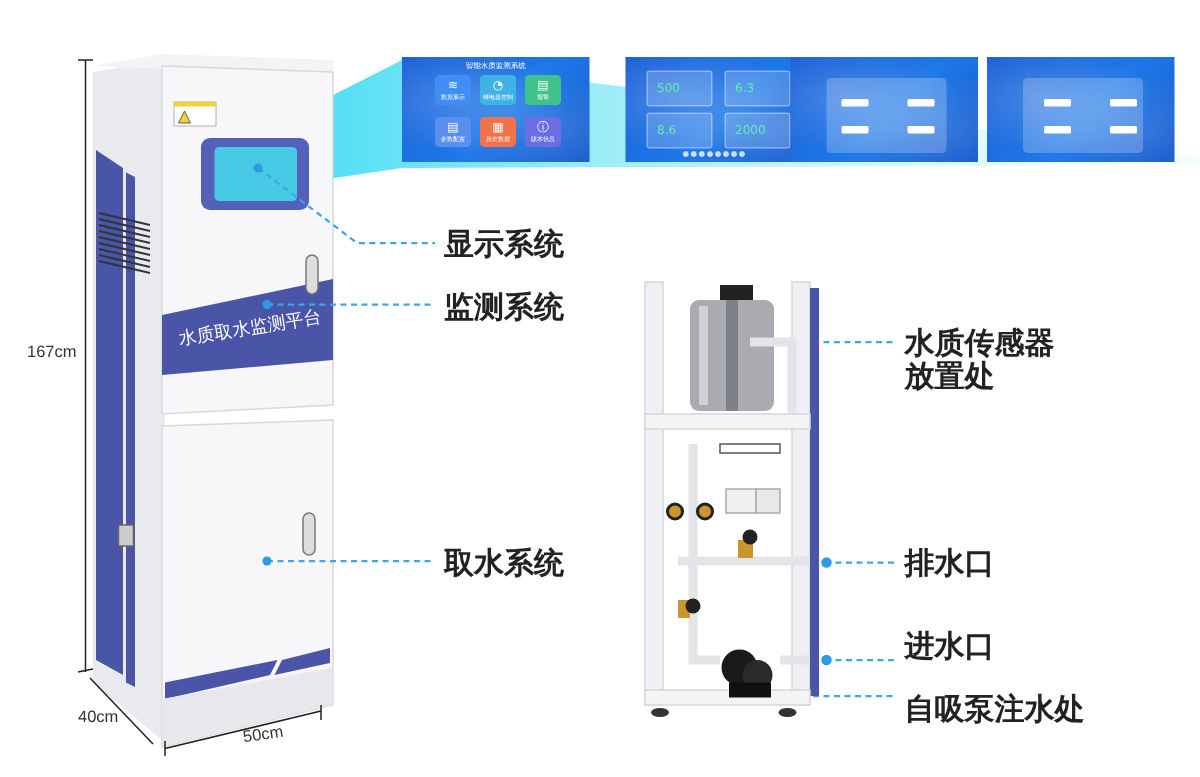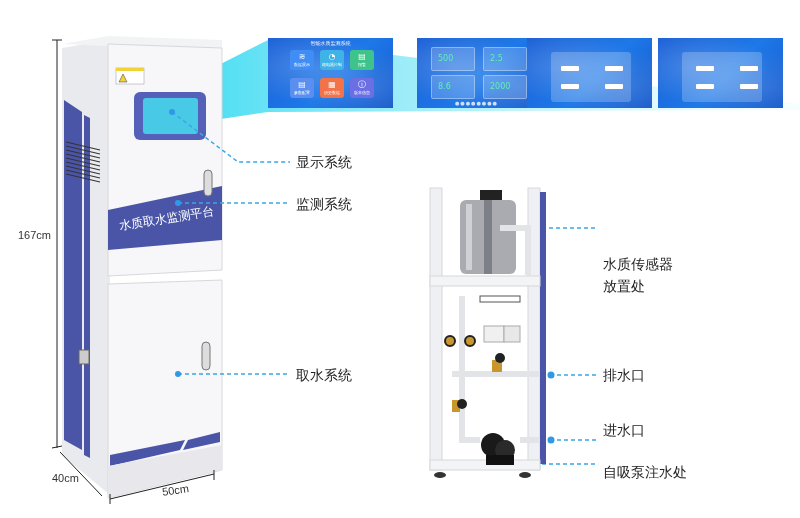--- a/index.html
+++ b/index.html
@@ -1,18 +1,18 @@
 <!DOCTYPE html>
 <html><head>
 <meta charset="utf-8">
 <style>
   html,body{margin:0;padding:0;background:#fff;}
   body{width:800px;height:518px;position:relative;overflow:hidden;font-family:"DejaVu Sans",sans-serif;}
   .abs{position:absolute;}
-  .label{position:absolute;font-size:14px;color:#222;line-height:18px;white-space:nowrap;}
+  .label{position:absolute;font-size:20px;color:#222;line-height:18px;white-space:nowrap;font-weight:bold;}
   .dim{position:absolute;font-size:11px;color:#333;font-family:"Liberation Sans",sans-serif;}
   .screen{position:absolute;width:125px;height:70px;background:linear-gradient(135deg,#1a5fd6 0%,#1e78e8 55%,#1556c9 100%);overflow:hidden;}
   .screen .bg{position:absolute;inset:0;background:radial-gradient(ellipse at 30% 40%,rgba(255,255,255,0.18),transparent 60%),radial-gradient(ellipse at 80% 70%,rgba(255,255,255,0.12),transparent 55%);}
   .tile{position:absolute;width:24px;height:20px;border-radius:3px;color:#fff;font-size:4px;text-align:center;}
   .tile .ic{display:block;font-size:8px;line-height:11px;margin-top:1px;}
   .card{position:absolute;width:42px;height:22px;background:rgba(255,255,255,0.18);border:1px solid rgba(255,255,255,0.35);border-radius:2px;}
   .card .v{position:absolute;left:6px;top:6px;font-size:8px;color:#5ff0b5;}
   .panel{position:absolute;left:24px;top:14px;width:80px;height:50px;background:rgba(255,255,255,0.22);border-radius:3px;}
   .fld{position:absolute;width:18px;height:5px;background:#fff;border-radius:1px;font-size:3px;color:#333;text-align:center;line-height:5px;}
 </style>
@@ -105,21 +105,21 @@
     <circle cx="551" cy="375" r="3.5"></circle>
     <circle cx="551" cy="440" r="3.5"></circle>
     <circle cx="499" cy="464" r="3.5"></circle>
   </g>
 </svg>
 
 <div class="label" style="left:296px;top:153px;">显示系统</div>
 <div class="label" style="left:296px;top:195px;">监测系统</div>
 <div class="label" style="left:296px;top:366px;">取水系统</div>
 
-<div class="label" style="left:603px;top:219px;margin-top:36px;">
+<div class="label" style="left:603px;top:219px;">
   <div>水质传感器</div>
   <div style="margin-top:4px;">放置处</div>
 </div>
 <div class="label" style="left:603px;top:366px;">排水口</div>
 <div class="label" style="left:603px;top:421px;">进水口</div>
 <div class="label" style="left:603px;top:463px;">自吸泵注水处</div>
 
 <svg class="abs" style="left:0;top:0" width="800" height="518">
 
   <rect x="430" y="188" width="12" height="282" fill="#eef0f3" stroke="#d5d7dc"></rect>
@@ -175,21 +175,21 @@
   <div class="tile" style="left:82px;top:40px;background:#6b6fe3;">
     <span class="ic">ⓘ</span><span>版本信息</span></div>
 </div>
 
 <div class="screen" style="left:397px;top:38px;margin-left:20px;">
   <div class="bg"></div>
   <div class="card" style="left:14px;top:9px;">
       <span class="v">500</span>
     </div>
   <div class="card" style="left:66px;top:9px;">
-      <span class="v">2.5</span>
+      <span class="v">6.3</span>
     </div>
   <div class="card" style="left:14px;top:37px;">
       <span class="v">8.6</span>
     </div>
   <div class="card" style="left:66px;top:37px;">
       <span class="v">2000</span>
     </div>
   <div style="position:absolute;left:38px;top:62px;color:#cfe0ff;font-size:5px;letter-spacing:1px;">●●●●●●●●</div>
 </div>
 

